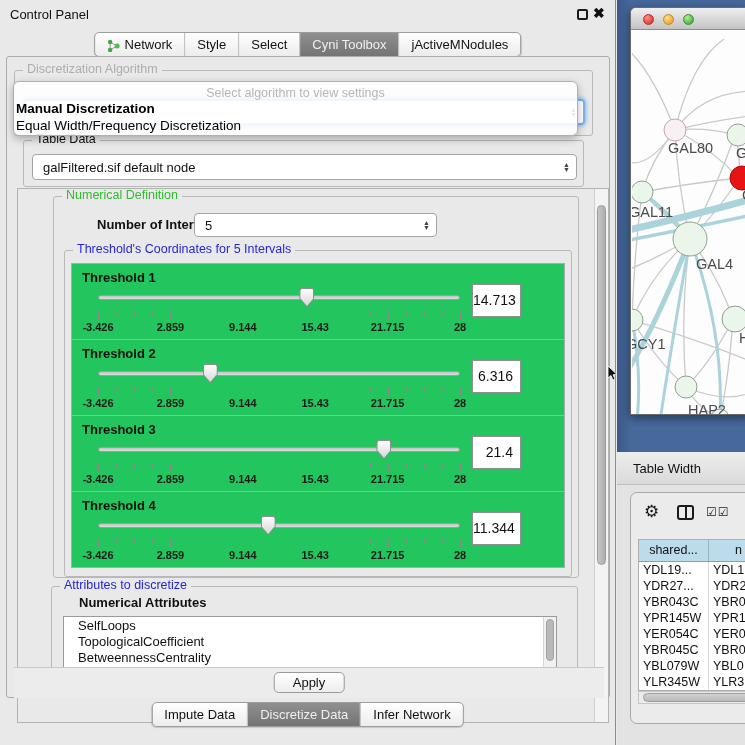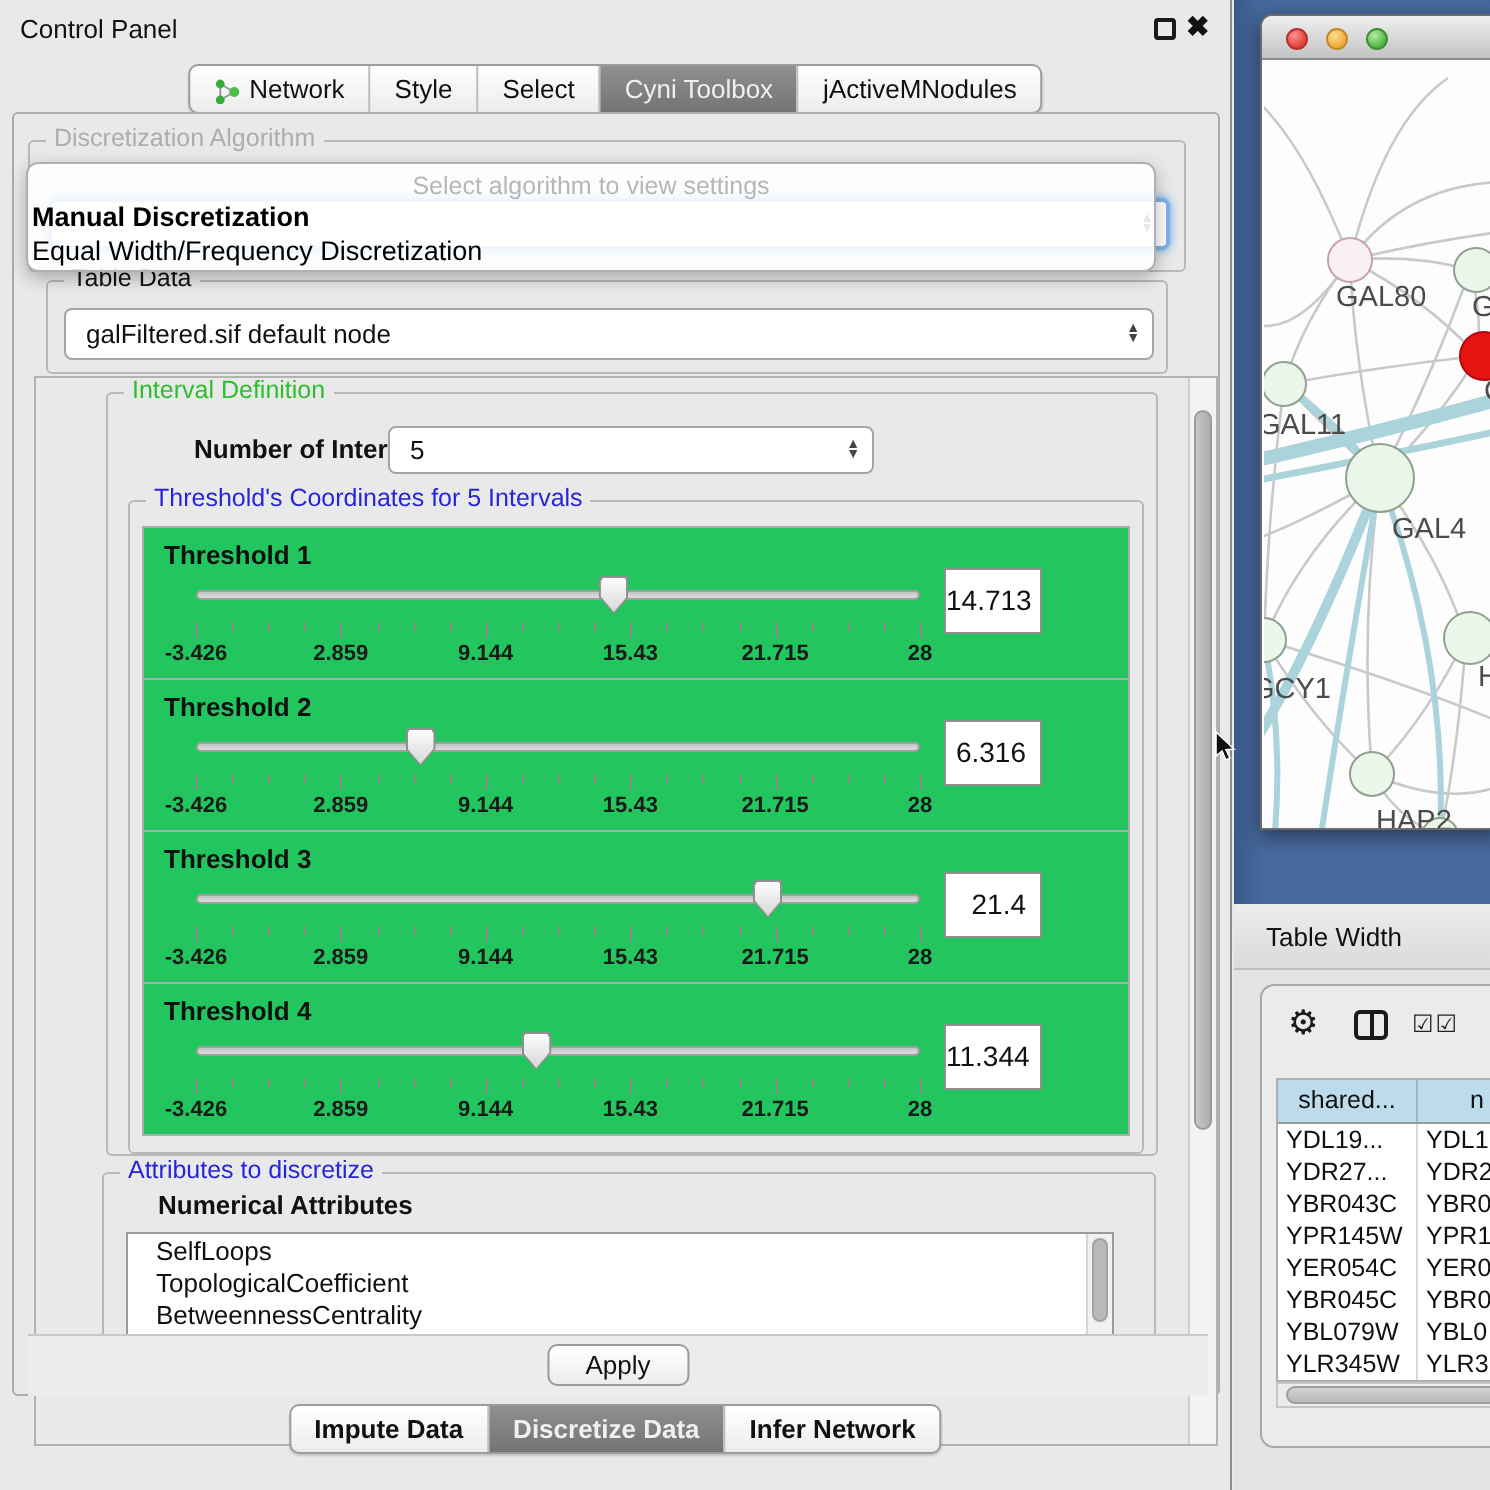--- a/index.html
+++ b/index.html
@@ -11,21 +11,21 @@
   .titlebar{position:absolute;left:0;top:0;width:100%;height:28px;}
   .titlebar .title{position:absolute;left:10px;top:7px;font-size:13px;color:#111;}
   .win-float{position:absolute;left:577px;top:9px;width:11px;height:11px;border:2px solid #1a1a1a;border-radius:2px;}
   .win-close{position:absolute;left:593px;top:5px;font-size:14px;font-weight:bold;color:#111;}
 
   .seg-bar{position:absolute;display:flex;border:1px solid #9C9C9C;border-radius:5px;overflow:hidden;background:linear-gradient(#FFFFFF,#ECECEC);box-shadow:0 1px 1px rgba(0,0,0,0.15);}
   .seg{padding:4px 12px;font-size:13px;color:#111;border-left:1px solid #BDBDBD;display:flex;align-items:flex-end;gap:5px;white-space:nowrap;}
   .seg:first-child{border-left:none;}
   .seg.selected{background:linear-gradient(#8F8F8F,#747474);color:#F0F0F0;}
   #top-tabs{top:32px;left:50%;transform:translateX(-50%);}
-  #bottom-tabs{top:702px;left:50%;transform:translateX(-50%);font-weight:bold;}
+  #bottom-tabs{top:702px;left:50%;transform:translateX(-50%);}
 
   .main-panel{position:absolute;left:6px;top:56px;width:604px;height:642px;border:1px solid #ACACAC;border-radius:3px;background:#E9E9E9;}
 
   .group{position:absolute;border:1px solid #B9B9B9;border-radius:3px;}
   .group>.legend{position:absolute;top:-9px;left:8px;background:#E9E9E9;padding:0 4px;font-size:12.5px;color:#111;white-space:nowrap;}
   .legend.green{color:#2DBE2D;}
   .legend.blue{color:#2626D8;}
   .legend.ghost{color:#ADADAD;}
 
   .combo{position:absolute;background:#FFFFFF;border:1px solid #A5A5A5;border-radius:4px;font-size:13px;color:#111;}
@@ -153,21 +153,21 @@
           <span class="arrows">
               <span>▲</span>
               <span>▼</span>
             </span>
         </div>
       </div>
 
       <div class="viewport">
 
         <div class="group" style="left:35px;top:7px;width:526px;height:382px;">
-          <span class="legend green">Interval Definition</span>
+          <span class="legend green">Numerical Definition</span>
           <span class="plain-label bold" style="left:20px;top:20px;">Number of Intervals</span>
           <div class="combo" style="left:140px;top:16px;width:243px;height:24px;">
             <span class="ctext">5</span>
             <span class="arrows">
                 <span>▲</span>
                 <span>▼</span>
               </span>
           </div>
 
           <div class="group" style="left:10px;top:53px;width:508px;height:327px;">

